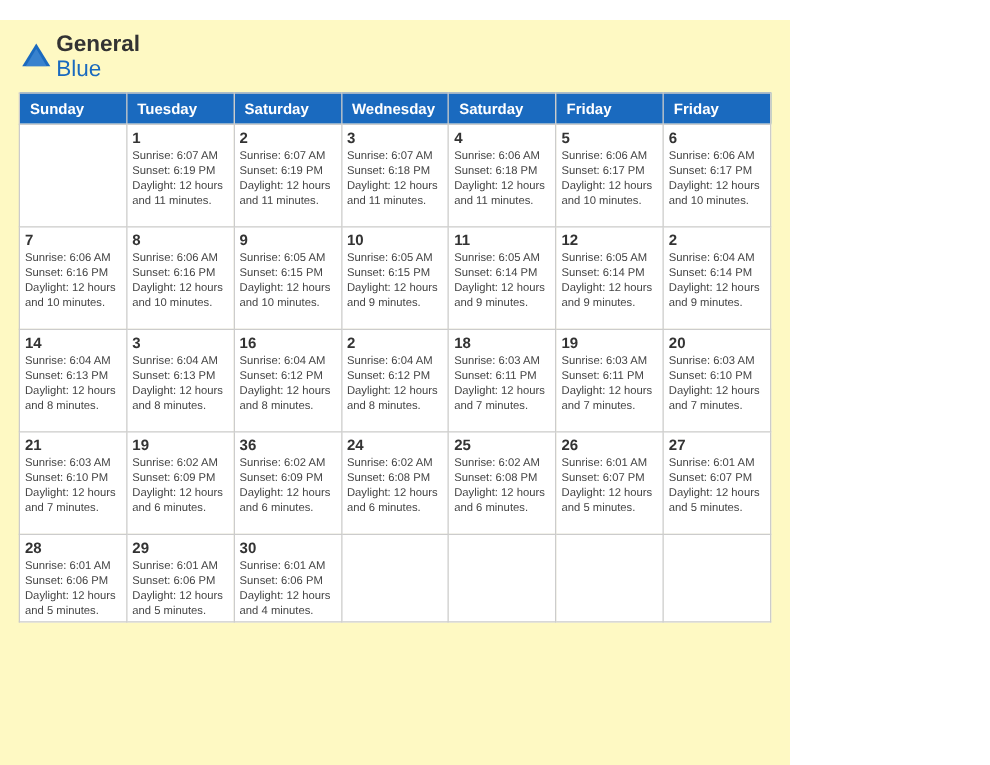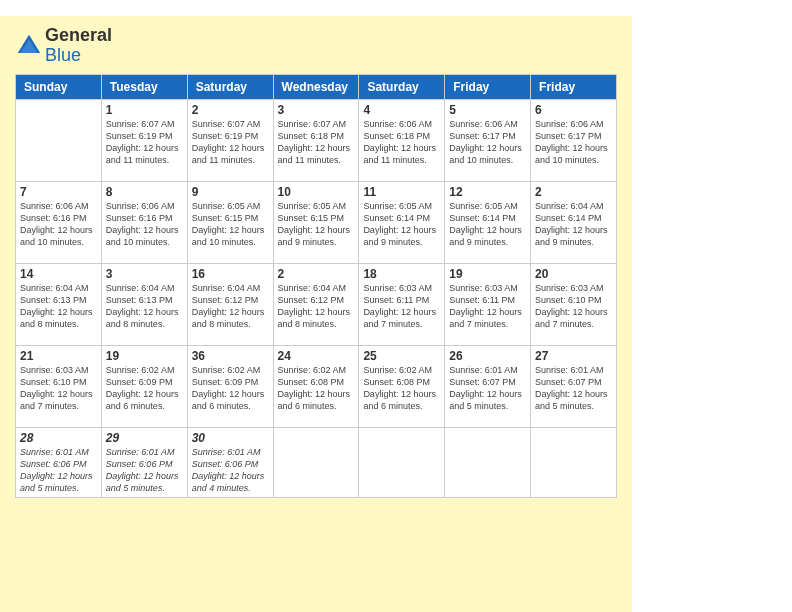--- a/index.html
+++ b/index.html
@@ -94,21 +94,20 @@
     .day-info {
       font-size: 9px;
       color: #444;
       line-height: 1.35;
     }
     .empty-cell {
       background: #f9f9f9;
     }
     tr:last-child td {
       height: 70px;
-      font-style: italic;
     }
   </style>
 </head>
 <body>
 
 <div class="page">
   <div class="header">
     <div class="logo">
       <svg class="logo-icon" viewBox="0 0 40 40">
         <polygon points="20,4 36,30 4,30" fill="#1a6abf"></polygon>

